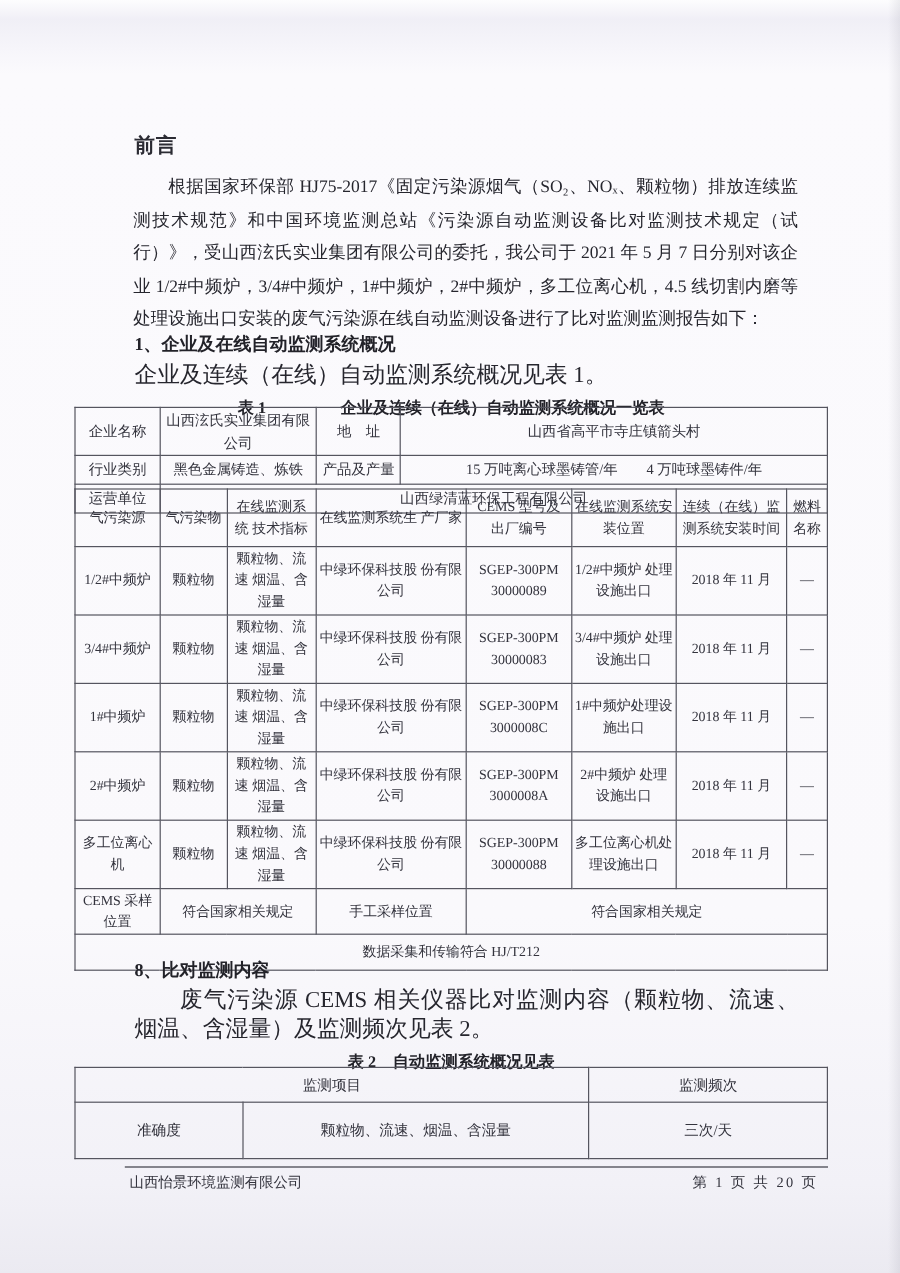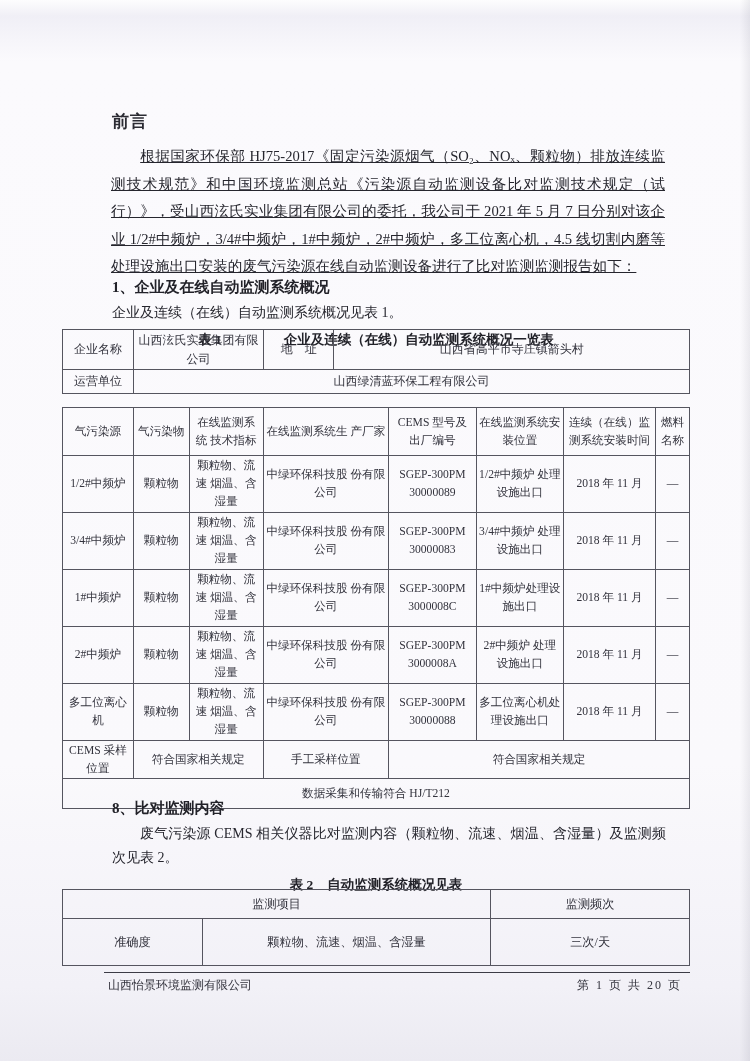--- a/index.html
+++ b/index.html
@@ -22,24 +22,23 @@
     pointer-events:none;
   }
   section,.abs{position:absolute;left:62px;width:628px;}
   .preface-title{
     font-size:17px;font-weight:bold;margin:0 0 10px 50px;letter-spacing:1px;
   }
   .body-par{
     margin:0 0 0 49px;width:554px;
     font-size:14.6px;line-height:27.5px;text-indent:2em;text-align:justify;
     color:#26262e;
-    text-decoration:underline;
   }
   .sec-title{font-size:15px;font-weight:bold;margin:0 0 4px 50px;color:#222229;}
-  .sec-intro{font-size:14px;margin:0 0 0 50px;line-height:24px;color:#26262e;}
+  .sec-intro{font-size:19px;margin:0 0 0 50px;line-height:24px;color:#26262e;}
   .sec-intro.indent{ text-indent:2em;width:554px;text-align:justify;}
   .tbl-caption{
     display:flex;justify-content:center;align-items:center;
     font-size:13.5px;font-weight:bold;color:#222229;margin:6px 0 4px 0;
   }
   .tbl-caption .cap-no{margin-right:62px;}
   .tbl-caption.tight .cap-no{margin-right:14px;}
   table{
     border-collapse:collapse;table-layout:fixed;width:628px;
     font-size:11.6px;color:#33333d;
@@ -78,34 +77,40 @@
 
   <section style="top:278px">
     <h3 class="sec-title">1、企业及在线自动监测系统概况</h3>
     <p class="sec-intro">企业及连续（在线）自动监测系统概况见表 1。</p>
     <div class="tbl-caption">
       <span class="cap-no">表 1</span>
       <span>企业及连续（在线）自动监测系统概况一览表</span>
     </div>
   </section>
 
-  <div class="abs" style="top:329px">
+  <div class="abs" style="top:339px">
     <table class="t-info">
       <colgroup>
           <col style="width:11.3%">
           <col style="width:20.8%">
           <col style="width:11.2%">
           <col style="width:56.7%">
         </colgroup>
       <tbody>
           <tr>
         <td>企业名称</td>
         <td>山西泫氏实业集团有限公司</td>
         <td>地　址</td>
         <td>山西省高平市寺庄镇箭头村</td>
+      </tr>
+      <tr>
+        <td>行业类别</td>
+        <td>黑色金属铸造、炼铁</td>
+        <td>产品及产量</td>
+        <td>15 万吨离心球墨铸管/年　　4 万吨球墨铸件/年</td>
       </tr>
       <tr>
         <td>运营单位</td>
         <td colspan="3">山西绿清蓝环保工程有限公司</td>
       </tr>
     </tbody>
       </table>
   </div>
 
   <div class="abs" style="top:407px">

